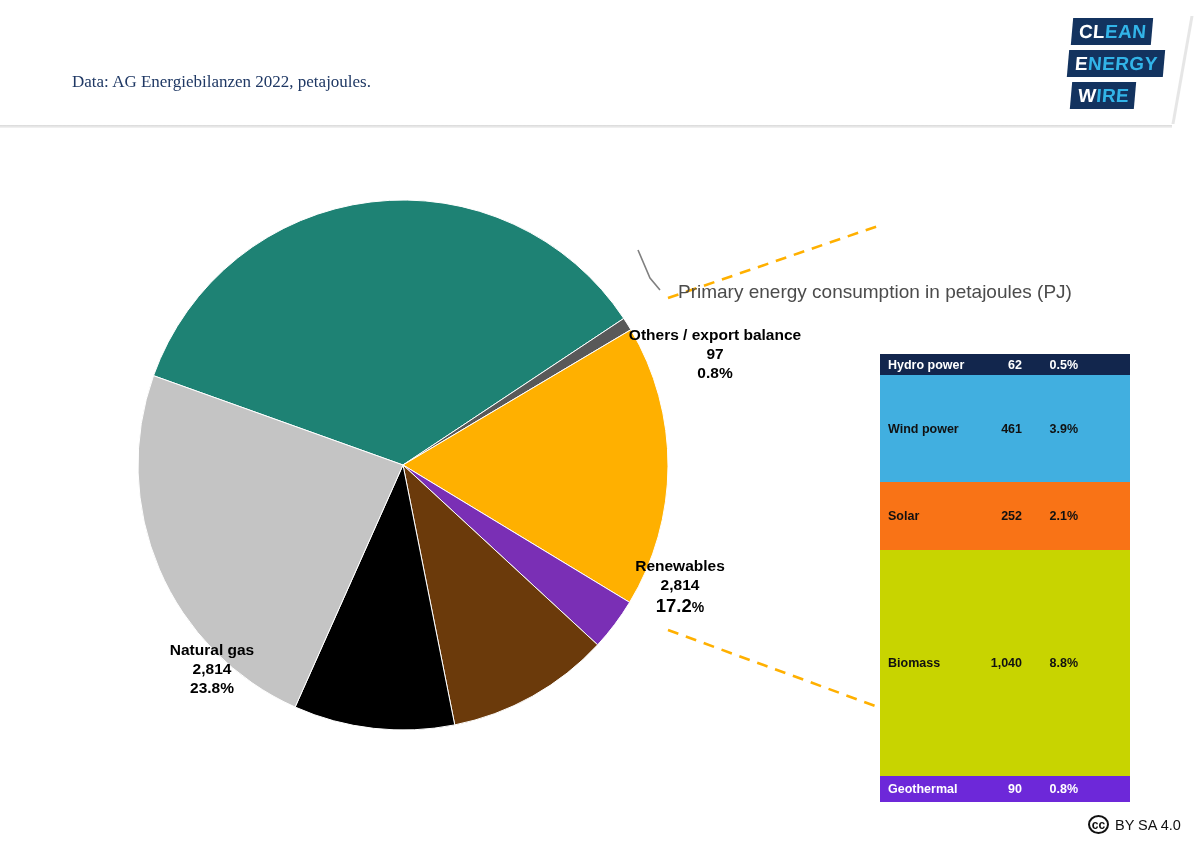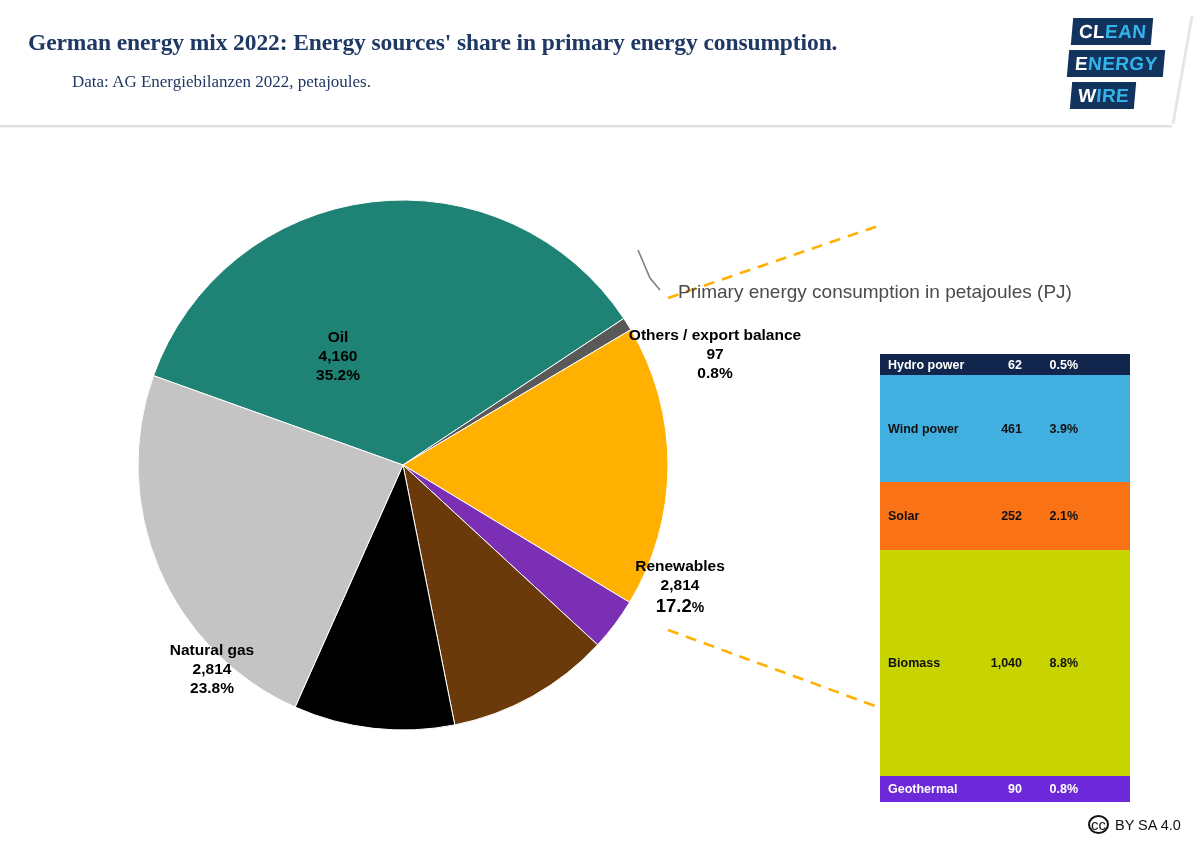--- a/index.html
+++ b/index.html
@@ -99,31 +99,30 @@
 
   
   .cc{
     position:absolute;left:1088px;top:815px;
     display:flex;align-items:center;gap:6px;
     font-size:14.5px;color:#111;font-family:"Liberation Sans", sans-serif;
   }
   .cc-badge{
     width:21px;height:19px;border-radius:50%;
     border:2px solid #111;display:flex;align-items:center;justify-content:center;
-    font-size:15px;font-weight:normal;line-height:1;color:#111;
+    font-size:12px;font-weight:bold;line-height:1;color:#111;
     box-sizing:border-box;
   }
 </style>
 </head>
 <body>
 
 <div id="stage">
 
   <div class="header-band">
-    <div class="hdr-title">German energy mix 2022: Energy sources' share in primary energy consumption.</div>
     <div class="hdr-sub">Data: AG Energiebilanzen 2022, petajoules.</div>
 
     <div class="logo">
       <div class="logo-slash"></div>
       <div class="logo-row logo-r1"><span>CL</span><span class="hl">EAN</span></div>
       <div class="logo-row logo-r2"><span>E</span><span class="hl">NERGY</span></div>
       <div class="logo-row logo-r3"><span>W</span><span class="hl">IRE</span></div>
     </div>
   </div>
 
@@ -141,25 +140,20 @@
         </g>
       <g id="callouts">
 
         <polyline points="660,162 650,150 638,122" fill="none" stroke="#808080" stroke-width="1.6"></polyline>
 
         <line x1="668" y1="170" x2="878" y2="98" stroke="#FFB000" stroke-width="2.6" stroke-dasharray="11 8"></line>
         <line x1="668" y1="502" x2="878" y2="579" stroke="#FFB000" stroke-width="2.6" stroke-dasharray="11 8"></line>
       </g>
     </svg>
 
-    <div class="slice-label dark-text lbl-oil">
-      <span class="l1">Oil</span>
-      <span class="l2">4,160</span>
-      <span class="l3">35.2%</span>
-    </div>
 
     <div class="slice-label dark-text lbl-others">
       <span class="l1">Others / export balance</span>
       <span class="l2">97</span>
       <span class="l3">0.8%</span>
     </div>
 
     <div class="slice-label dark-text lbl-renew">
       <span class="l1">Renewables</span>
       <span class="l2">2,814</span>

